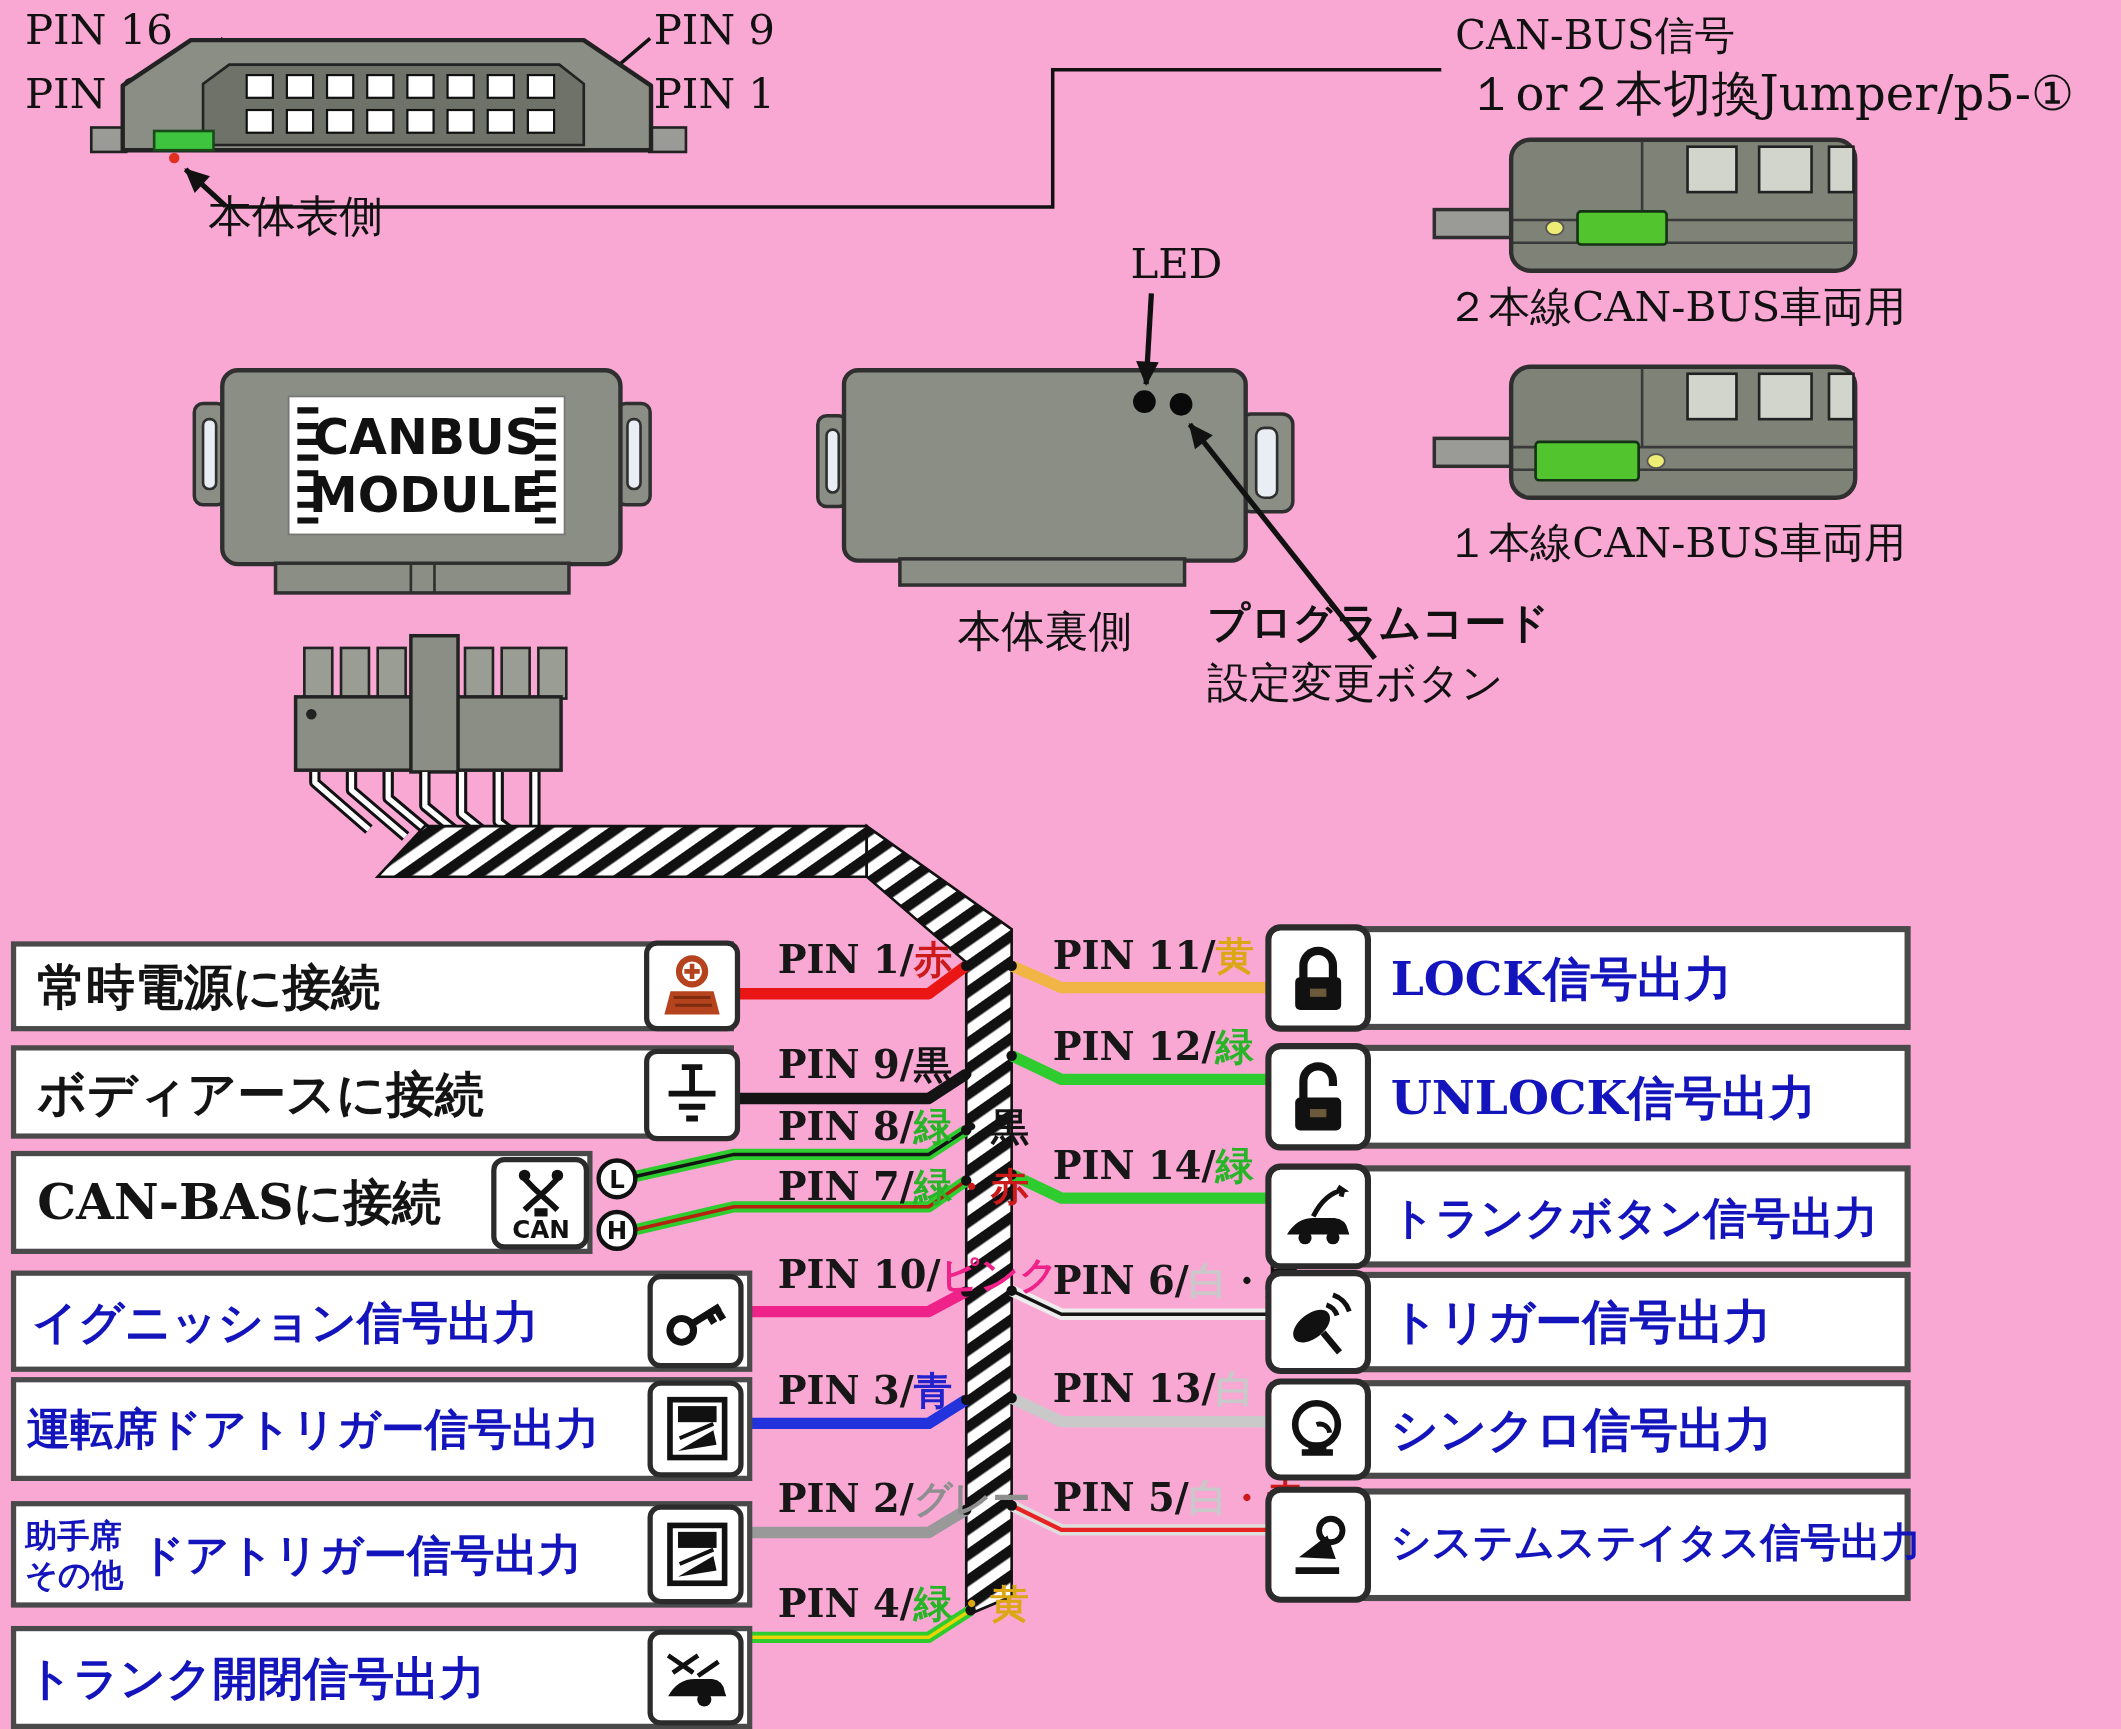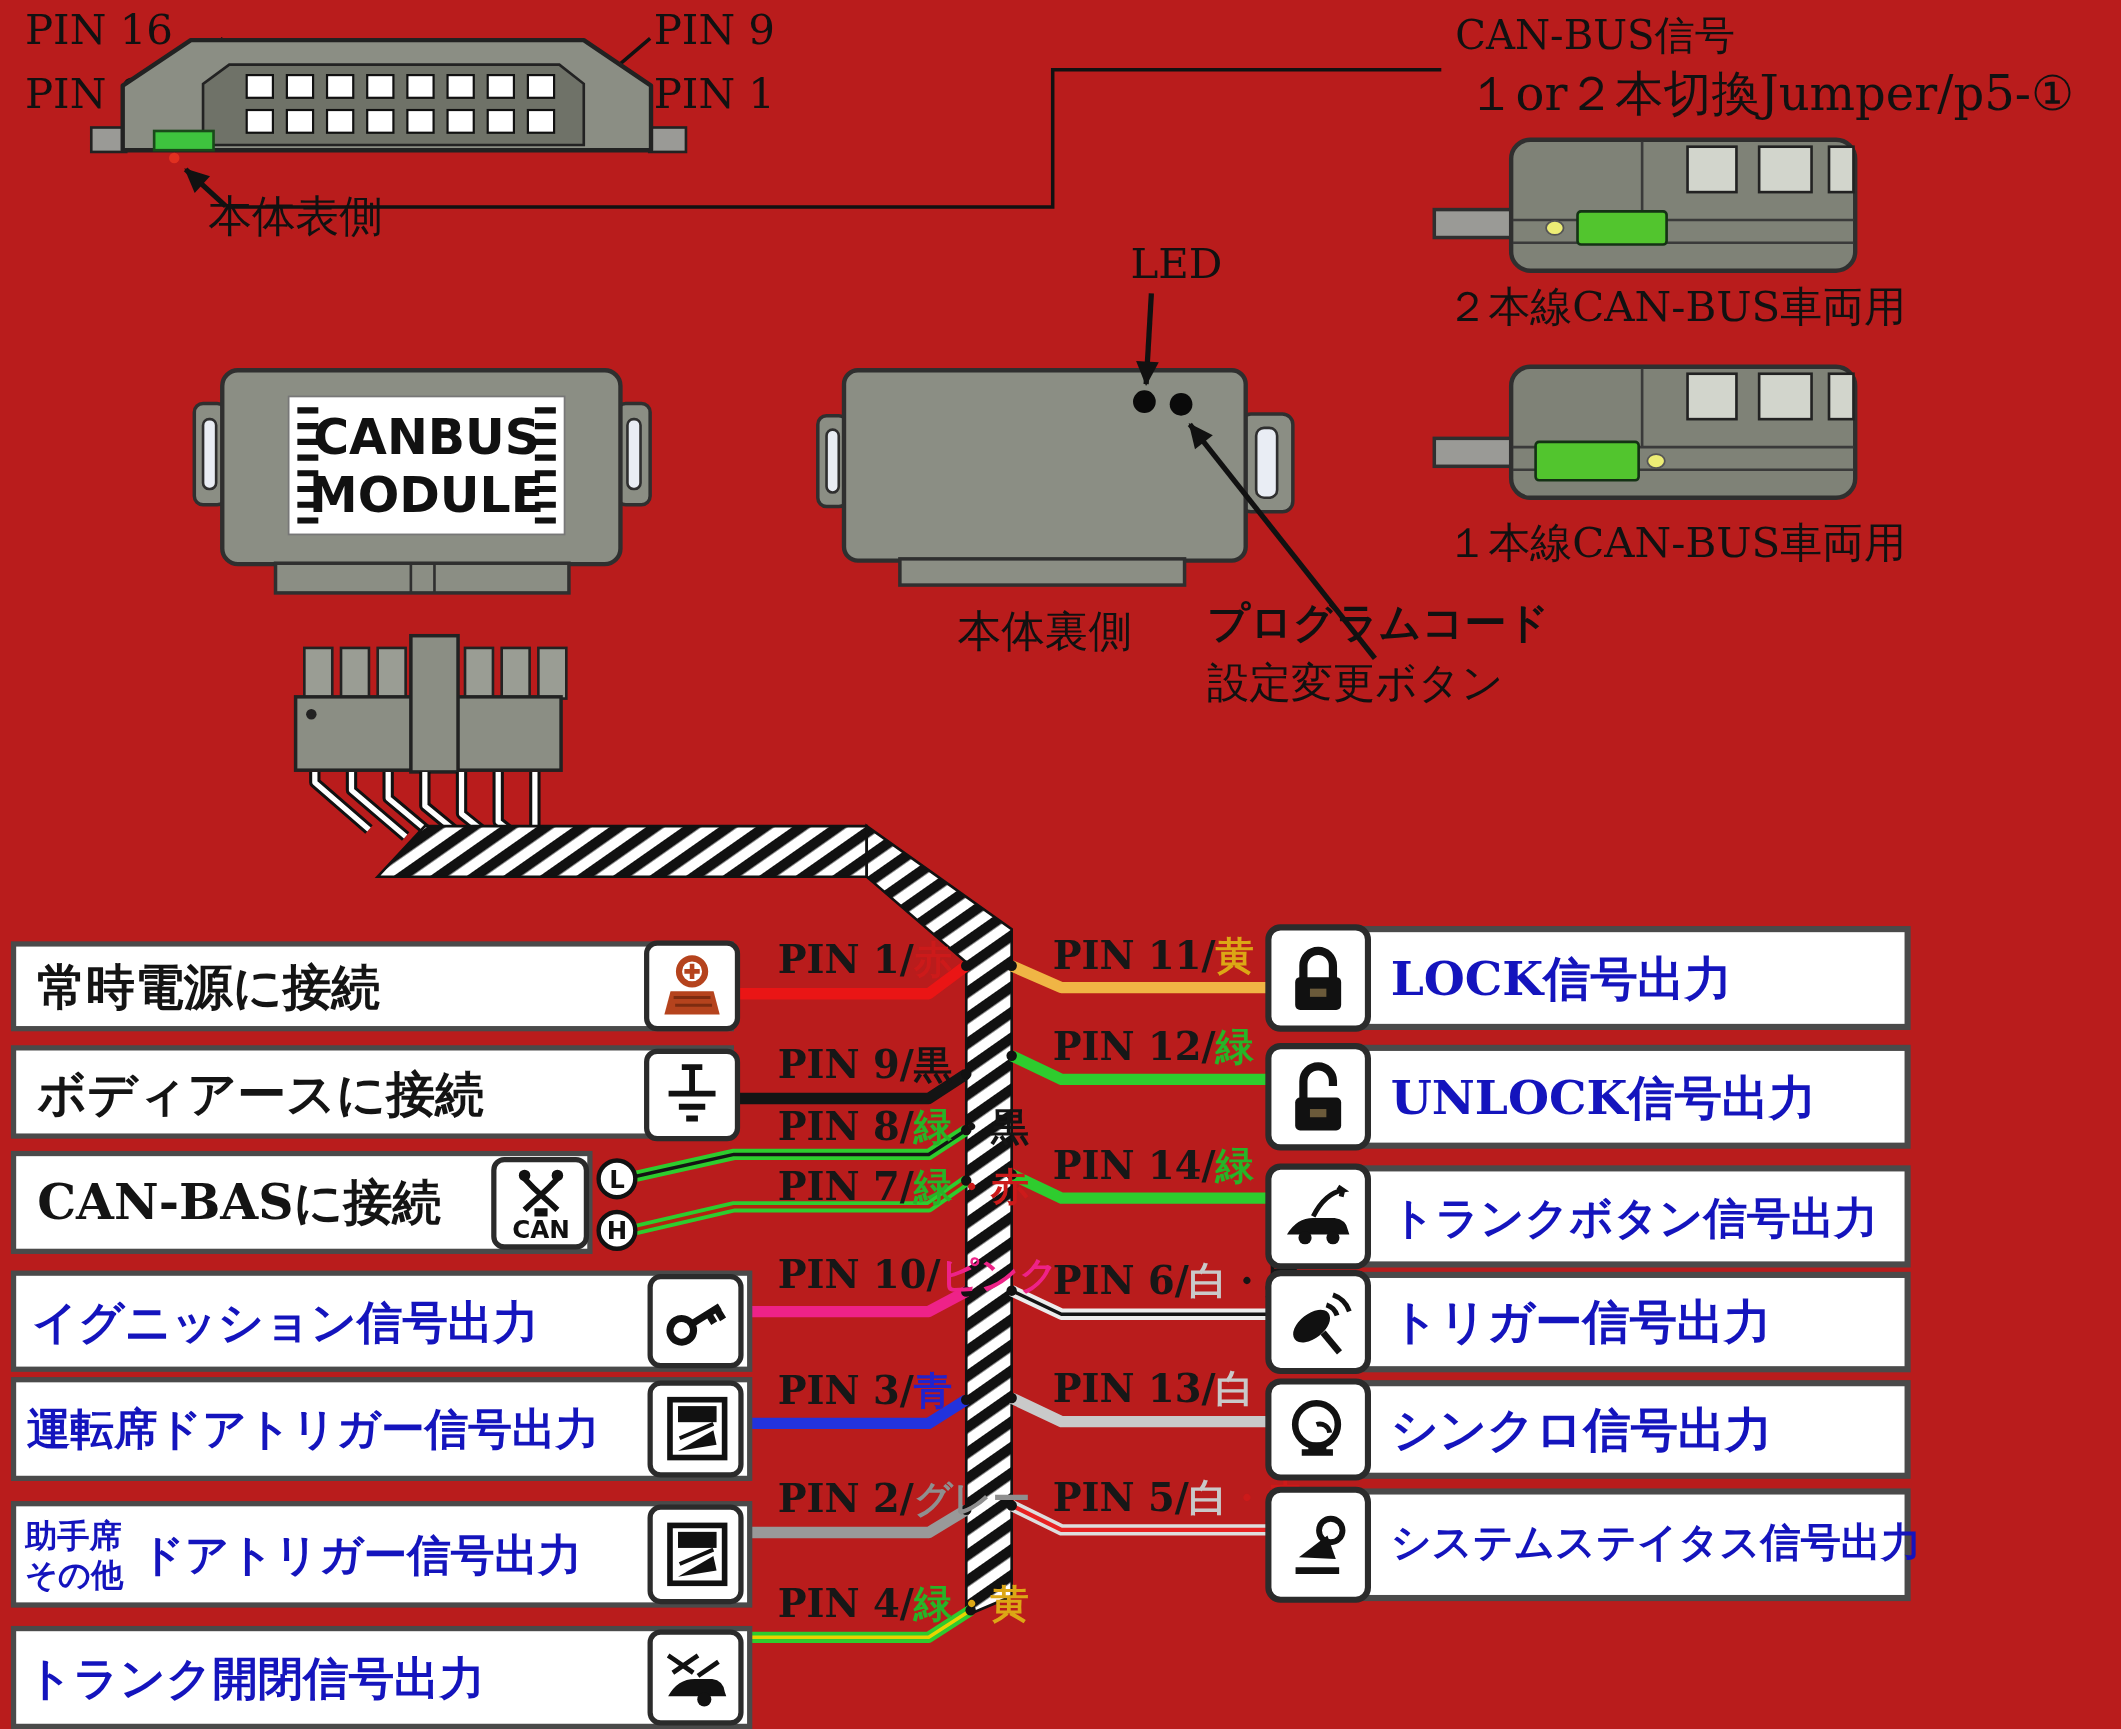--- a/index.html
+++ b/index.html
@@ -1,17 +1,17 @@
 <!DOCTYPE html>
 <html style="font-size:14px"><head>
 <meta charset="utf-8">
 <style>
   html,body{margin:0;padding:0;}
   body{background:#dfe5ee;font-family:"DejaVu Sans","Liberation Sans",sans-serif;}
-  .stage{position:relative;width:2122px;height:1729px;background:#b91c1c;overflow:hidden;}
+  .stage{position:relative;width:2122px;height:1729px;background:#f9a8d4;overflow:hidden;}
   svg{position:absolute;left:0;top:0;}
   text{user-select:none;}
   .t-serif{font-family:"DejaVu Serif","Liberation Serif",serif;}
   .t-sans{font-family:"DejaVu Sans","Liberation Sans",sans-serif;}
   .pin-label{font-family:"DejaVu Serif","Liberation Serif",serif;font-size:44px;font-weight:700;}
   .row-label{font-family:"DejaVu Serif","Liberation Serif",serif;font-weight:600;}
   .cap{font-family:"DejaVu Serif","Liberation Serif",serif;fill:#111;}
 </style>
 </head>
 <body>

